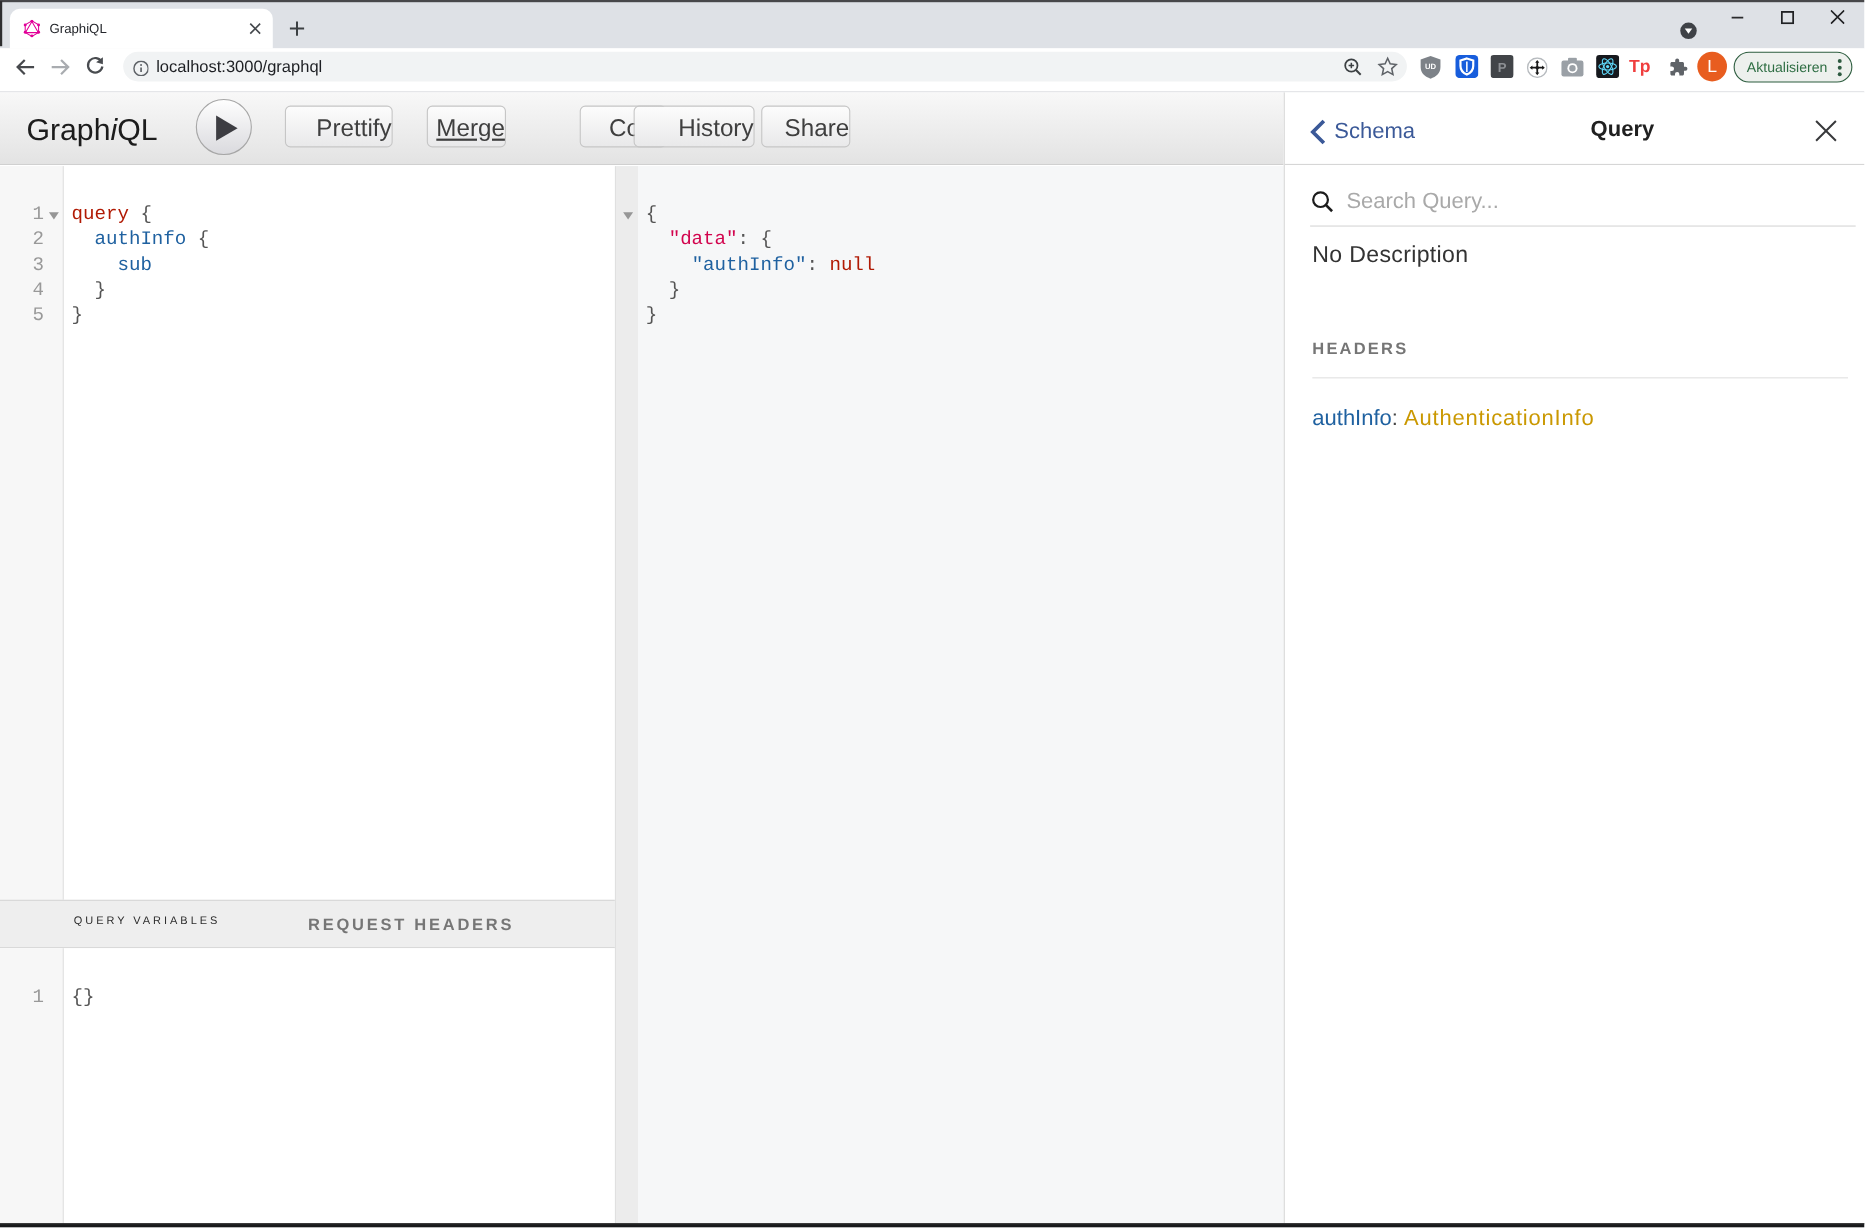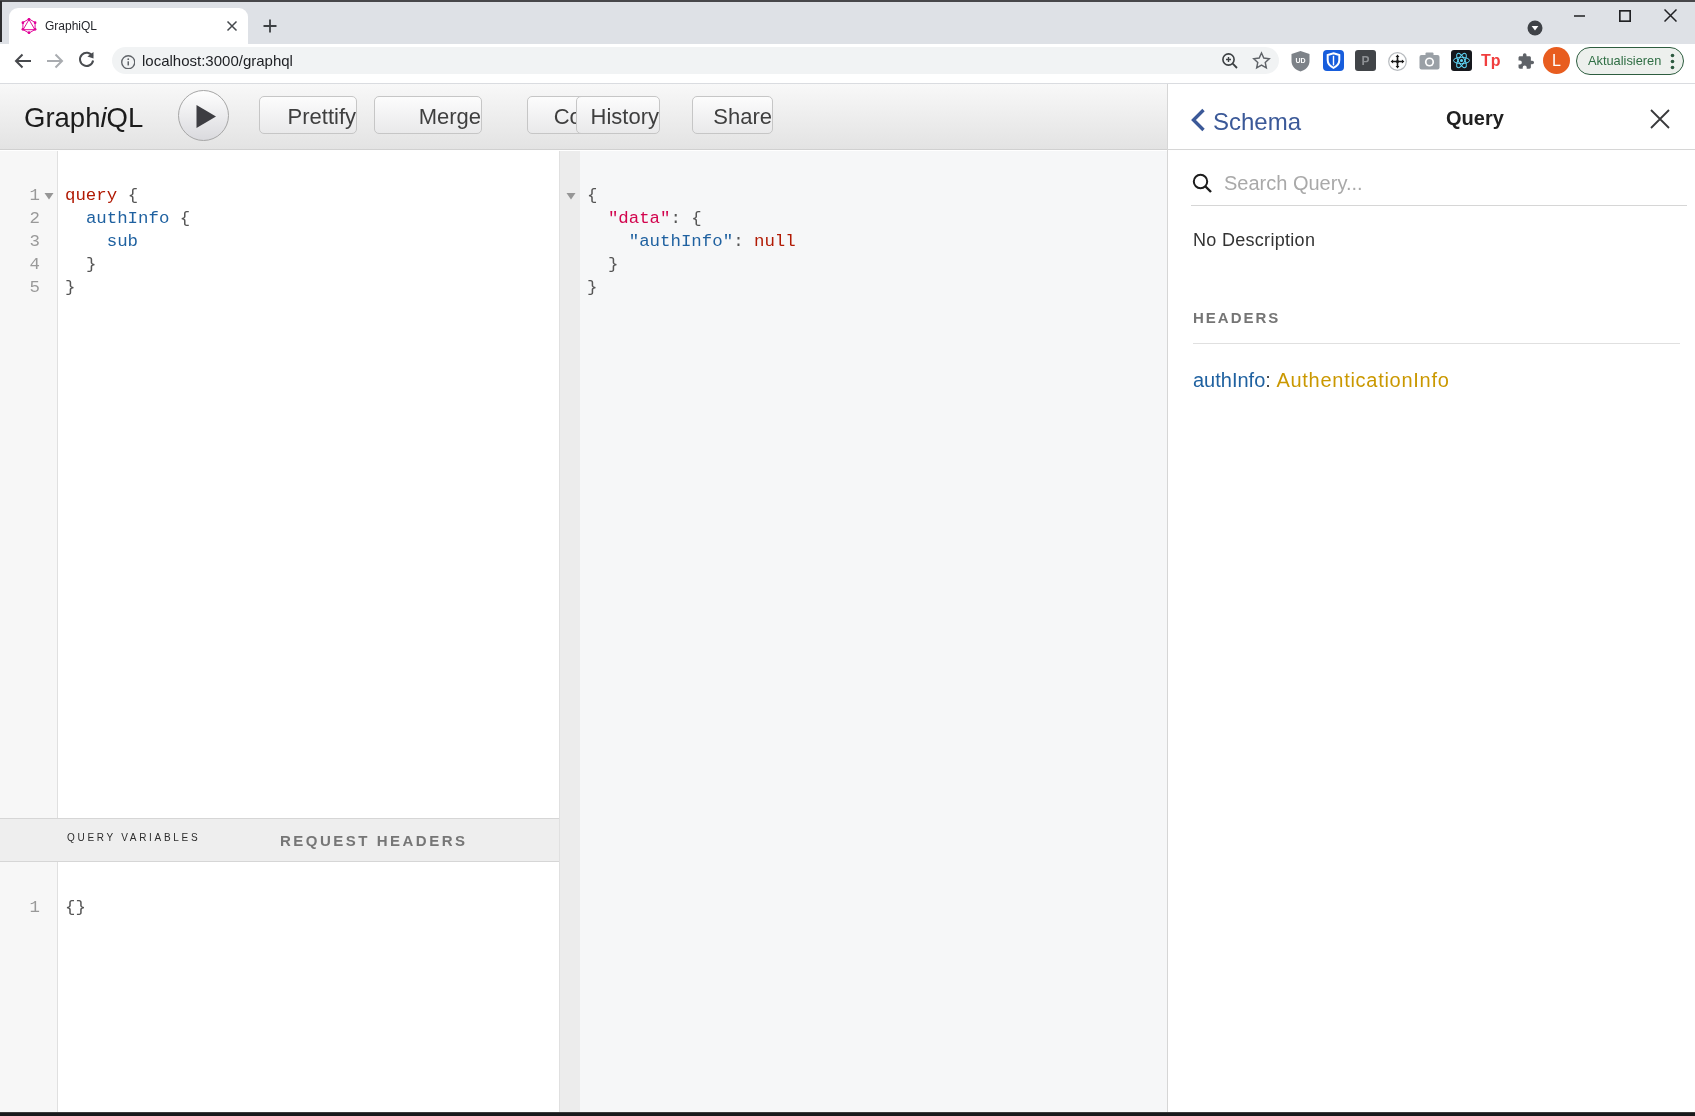--- a/index.html
+++ b/index.html
@@ -149,23 +149,23 @@
 
   <div class="abs" id="topbar" style="left:0;top:84px;width:1167px;height:66px;background:linear-gradient(#f8f8f8,#e3e3e3);border-bottom:1px solid #d0d0d0;"></div>
   <div class="abs" style="left:24px;top:102px;font-size:27.5px;color:#1c1c1c;">Graph<span style="font-style:italic;">i</span>QL</div>
 
   <div class="abs" style="left:178px;top:90px;width:51px;height:51px;border-radius:50%;border:1.5px solid #a6a6a6;background:linear-gradient(#fefefe,#dadade);"></div>
   <svg class="abs" style="left:195px;top:104px;" width="22" height="25" viewBox="0 0 22 25">
     <path d="M1.5 1 L21 12.5 L1.5 24 Z" fill="#3d3d42"></path>
   </svg>
 
   <div class="abs tbtn" style="left:259px;width:98px;">Prettify</div>
-  <div class="abs tbtn" style="left:374px;width:108px;">Merge</div>
+  <div class="abs tbtn" style="left:388px;width:72px;text-decoration:underline;">Merge</div>
   <div class="abs tbtn" style="left:481px;width:79px;margin-left:46px;">Copy</div>
-  <div class="abs tbtn" style="left:576px;width:84px;">History</div>
+  <div class="abs tbtn" style="left:576px;width:110px;">History</div>
   <div class="abs tbtn" style="left:692px;width:81px;">Share</div>
   <style>
     .tbtn { top:96px; height:38px; border:1px solid #c6c6c6; border-radius:5px;
       background:linear-gradient(#fcfcfc,#e9e9ea); color:#3f3f3f; font-size:22px;
       text-align:right; line-height:39px; }
   </style>
 
   <div class="abs" style="left:0;top:151px;width:559px;height:667px;background:#fff;"></div>
   <div class="abs" style="left:0;top:151px;width:58px;height:667px;background:#f7f7f7;border-right:1px solid #e0e0e0;"></div>
 
@@ -204,33 +204,33 @@
     <span style="color:#1f61a0">"authInfo"</span><span style="color:#555">:</span> <span style="color:#b11a04">null</span>
   <span style="color:#555">}</span>
 <span style="color:#555">}</span></div>
 
   <div class="abs" style="left:1167px;top:84px;width:528px;height:1028px;background:#fff;border-left:1px solid #d6d6d6;"></div>
 
   <div class="abs" style="left:1168px;top:84px;width:527px;height:66px;border-bottom:1px solid #d6d6d6;"></div>
   <svg class="abs" style="left:1190px;top:108px;" width="16" height="24" viewBox="0 0 16 24">
     <path d="M13.5 2 L3.5 12 L13.5 22" stroke="#3b5998" stroke-width="3.4" fill="none"></path>
   </svg>
-  <div class="abs" style="left:1213px;top:108px;font-size:24px;color:#3b5998;">Schema</div>
+  <div class="abs" style="left:1213px;top:108px;font-size:20px;color:#3b5998;">Schema</div>
   <div class="abs" style="left:1446px;top:107px;font-size:20px;font-weight:bold;color:#202020;">Query</div>
   <svg class="abs" style="left:1650px;top:109px;" width="20" height="20" viewBox="0 0 20 20">
     <path d="M1 1 L19 19 M19 1 L1 19" stroke="#38393b" stroke-width="1.8"></path>
   </svg>
 
   <svg class="abs" style="left:1192px;top:173px;" width="21" height="21" viewBox="0 0 21 21">
     <circle cx="8.5" cy="8.5" r="6.7" fill="none" stroke="#1c1c1c" stroke-width="2"></circle>
     <path d="M13.5 13.5 L19 19" stroke="#1c1c1c" stroke-width="2.4"></path>
   </svg>
   <div class="abs" style="left:1224px;top:172px;font-size:20px;color:#a9a9a9;">Search Query...</div>
   <div class="abs" style="left:1191px;top:205px;width:496px;height:1px;background:#d6d6d6;"></div>
 
-  <div class="abs" style="left:1193px;top:230px;font-size:18px;letter-spacing:0.3px;color:#333;">No Description</div>
+  <div class="abs" style="left:1193px;top:220px;font-size:21px;letter-spacing:0.3px;color:#333;">No Description</div>
   <div class="abs" style="left:1193px;top:309px;font-size:15px;font-weight:bold;letter-spacing:2px;color:#757575;">HEADERS</div>
   <div class="abs" style="left:1193px;top:343px;width:487px;height:1px;background:#e0e0e0;"></div>
   <div class="abs" style="left:1193px;top:369px;font-size:20px;"><span style="color:#1f61a0">authInfo</span><span style="color:#444">:</span> <span style="color:#ca9800;letter-spacing:0.72px">AuthenticationInfo</span></div>
 
   <div class="abs" style="left:0;top:1112px;width:1695px;height:4px;background:#18191b;border-top:1px solid #3a3a3a;"></div>
 
 </div>
 
 </body></html>

